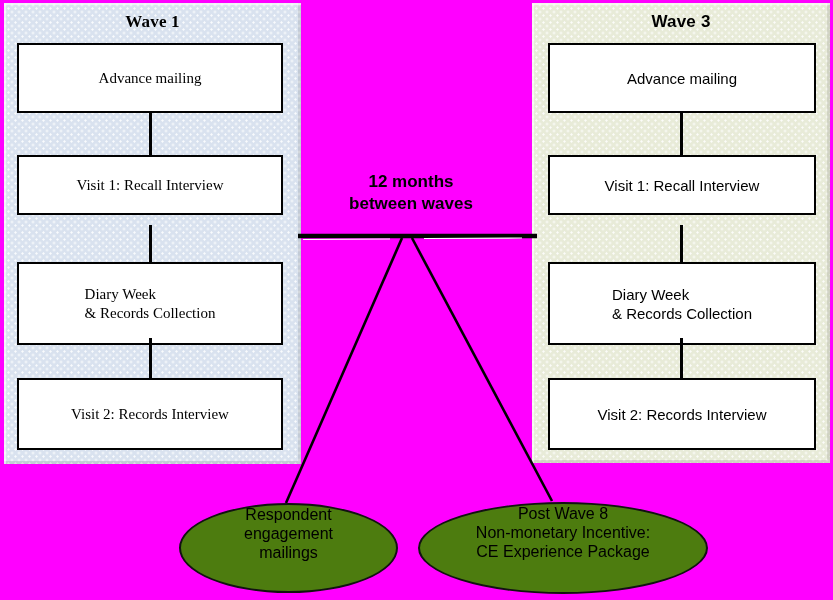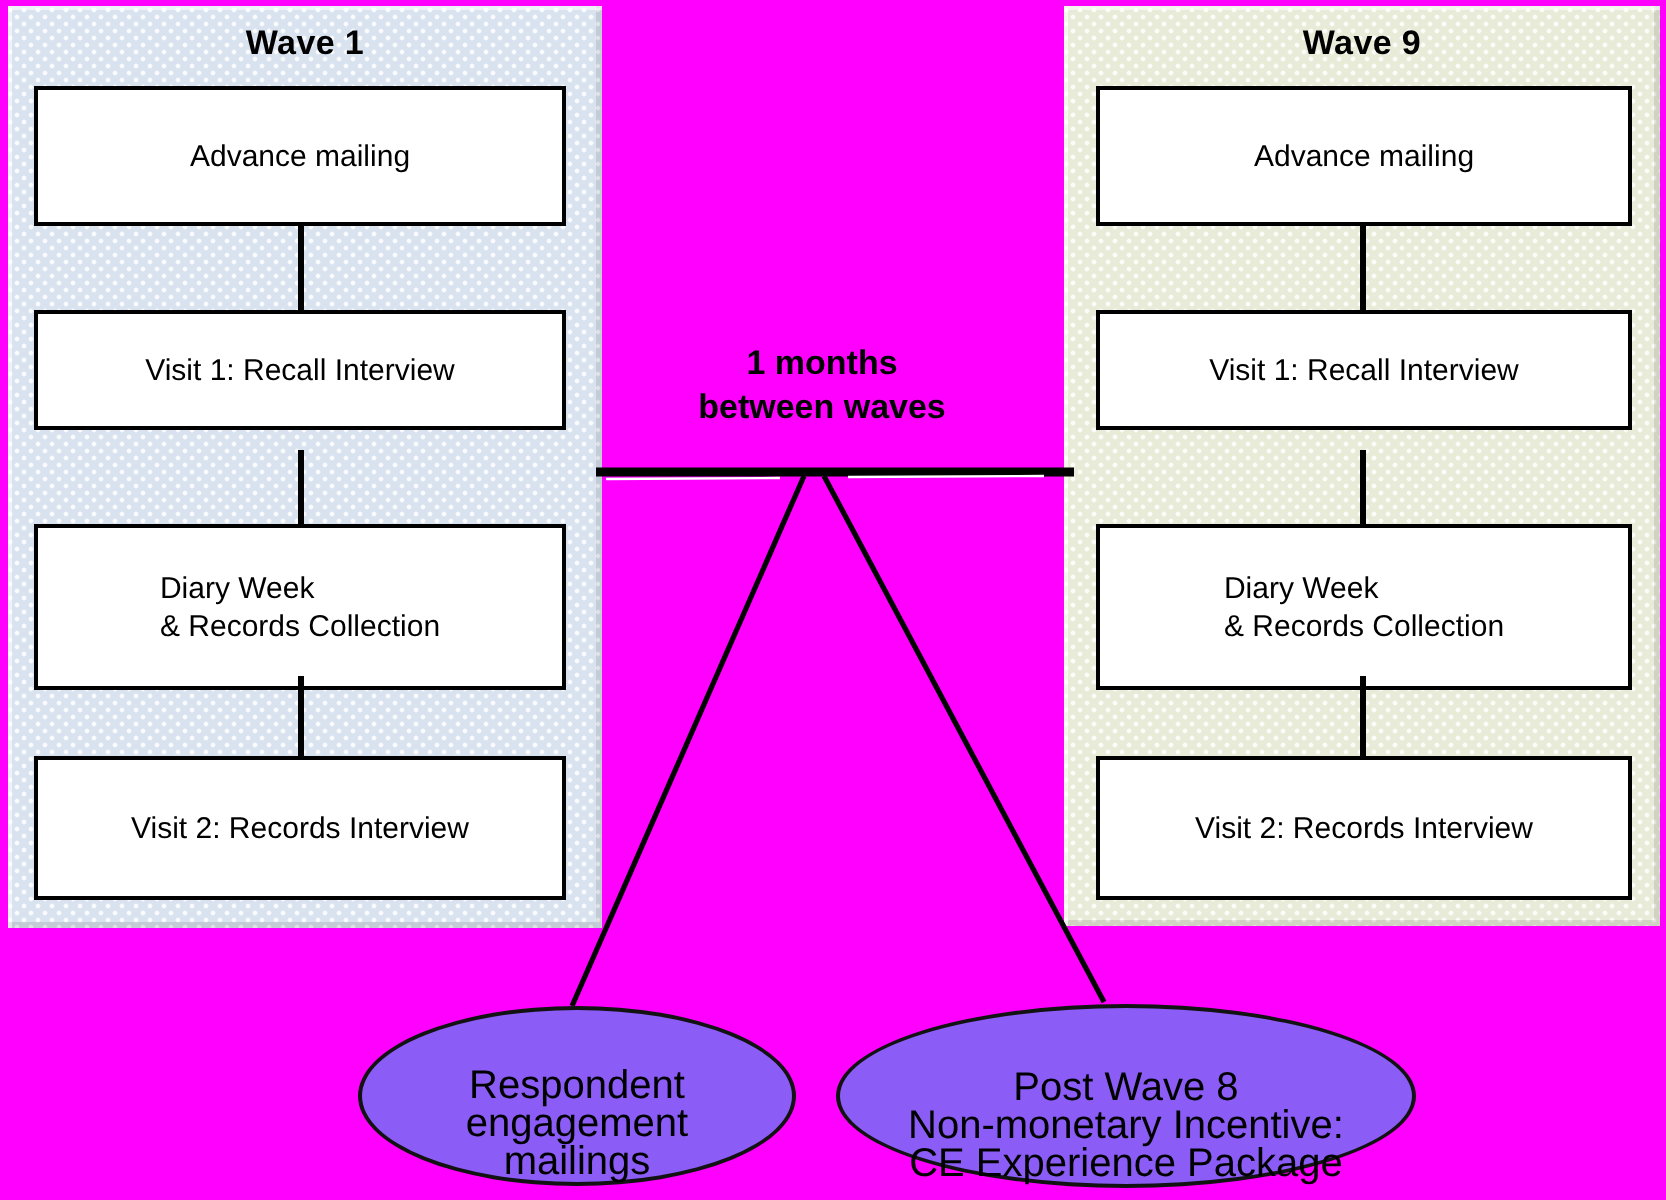--- a/index.html
+++ b/index.html
@@ -52,74 +52,74 @@
   .connector.c3{top:335px;height:40px;}
   
   .center-label{
     position:absolute;left:311px;top:171px;width:200px;
     text-align:center;font-size:17px;font-weight:700;line-height:22px;
   }
   
   svg.lines{position:absolute;left:0;top:0;width:833px;height:600px;z-index:4;}
   
   .ellipse{
-    position:absolute;background:#8b5cf6;border:2px solid #121212;border-radius:50%;
-    box-sizing:border-box;display:flex;align-items:flex-end;justify-content:center;
-    text-align:center;font-size:20px;line-height:19px;z-index:5;
+    position:absolute;background:#4d7c0f;border:2px solid #121212;border-radius:50%;
+    box-sizing:border-box;display:flex;align-items:flex-start;justify-content:center;
+    text-align:center;font-size:16px;line-height:19px;z-index:5;
   }
   .ellipse.e1{left:179px;top:503px;width:219px;height:90px;}
   .ellipse.e2{left:418px;top:502px;width:290px;height:92px;}
   .preline{white-space:pre-line;}
 </style>
 </head>
 <body>
 
 <div id="canvas" style="background-color: rgb(255, 0, 255);">
 
-  <section class="panel wave1" style="background-color: rgb(217, 226, 239);">
+  <section class="panel wave1" style="background-color: rgb(217, 226, 239); font-family: Liberation Serif, serif;">
     <h2 class="panel-title">Wave 1</h2>
     <div class="box b1">
       <span class="preline">Advance mailing</span>
     </div>
     <div class="connector c1"></div>
     <div class="box b2">
       <span class="preline">Visit 1: Recall Interview</span>
     </div>
     <div class="connector c2"></div>
     <div class="box b3">
       <span class="preline">Diary Week
 &amp; Records Collection</span>
     </div>
     <div class="connector c3"></div>
     <div class="box b4">
       <span class="preline">Visit 2: Records Interview</span>
     </div>
   </section>
 
   <section class="panel wave2" style="background-color: rgb(232, 235, 216);">
-    <h2 class="panel-title">Wave 9</h2>
+    <h2 class="panel-title">Wave 3</h2>
     <div class="box b1">
       <span class="preline">Advance mailing</span>
     </div>
     <div class="connector c1"></div>
     <div class="box b2">
       <span class="preline">Visit 1: Recall Interview</span>
     </div>
     <div class="connector c2"></div>
     <div class="box b3">
       <span class="preline">Diary Week
 &amp; Records Collection</span>
     </div>
     <div class="connector c3"></div>
     <div class="box b4">
       <span class="preline">Visit 2: Records Interview</span>
     </div>
   </section>
 
-  <div class="center-label preline">1 months
+  <div class="center-label preline">12 months
 between waves</div>
 
   <svg class="lines" viewBox="0 0 833 600" aria-hidden="true">
     <line x1="298" y1="236" x2="537" y2="236" stroke="#000" stroke-width="4.5"></line>
     <line x1="303" y1="239.5" x2="390" y2="239" stroke="#fff" stroke-width="1.2"></line>
     <line x1="424" y1="238.5" x2="522" y2="238" stroke="#fff" stroke-width="1.2"></line>
     <line x1="402" y1="238" x2="286" y2="503" stroke="#000" stroke-width="2.6"></line>
     <line x1="412" y1="238" x2="552" y2="501" stroke="#000" stroke-width="2.6"></line>
   </svg>
 

